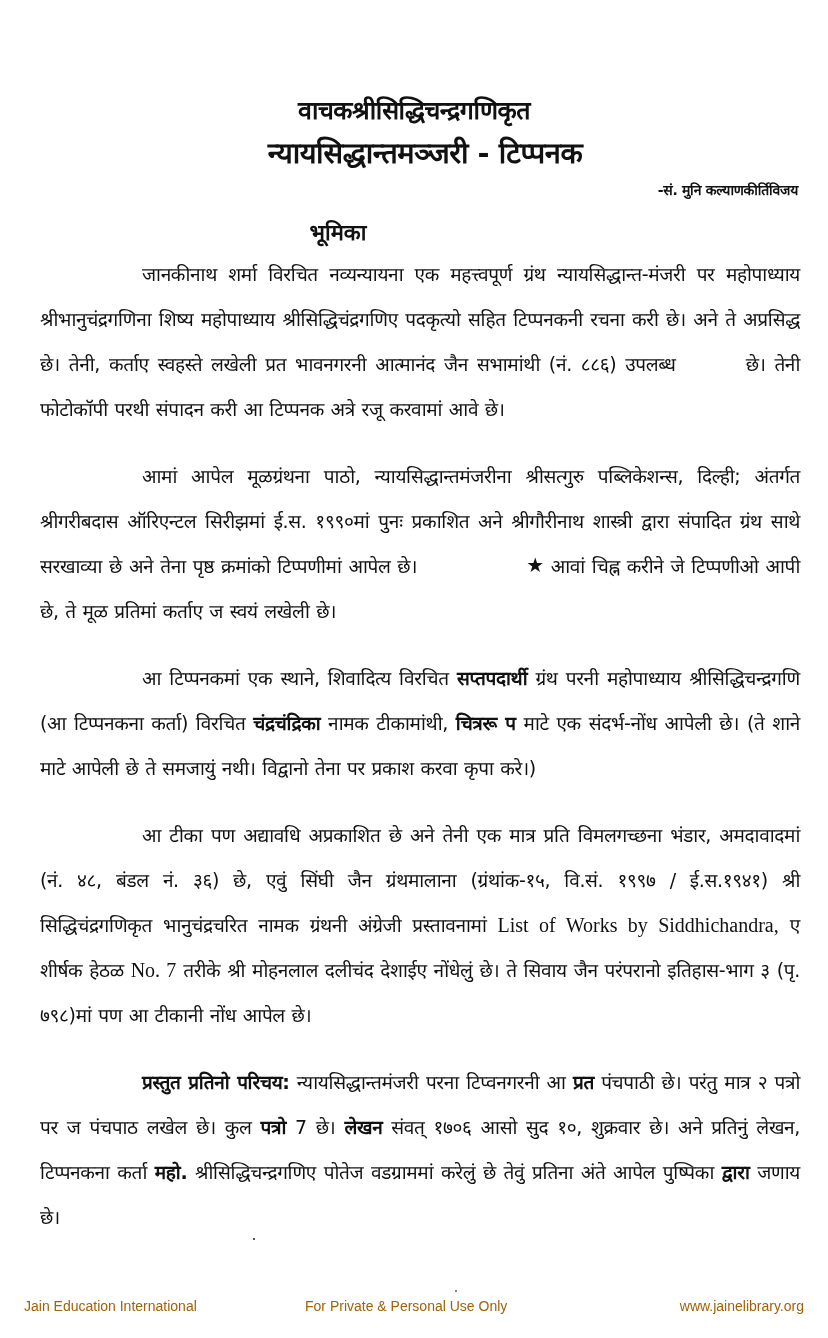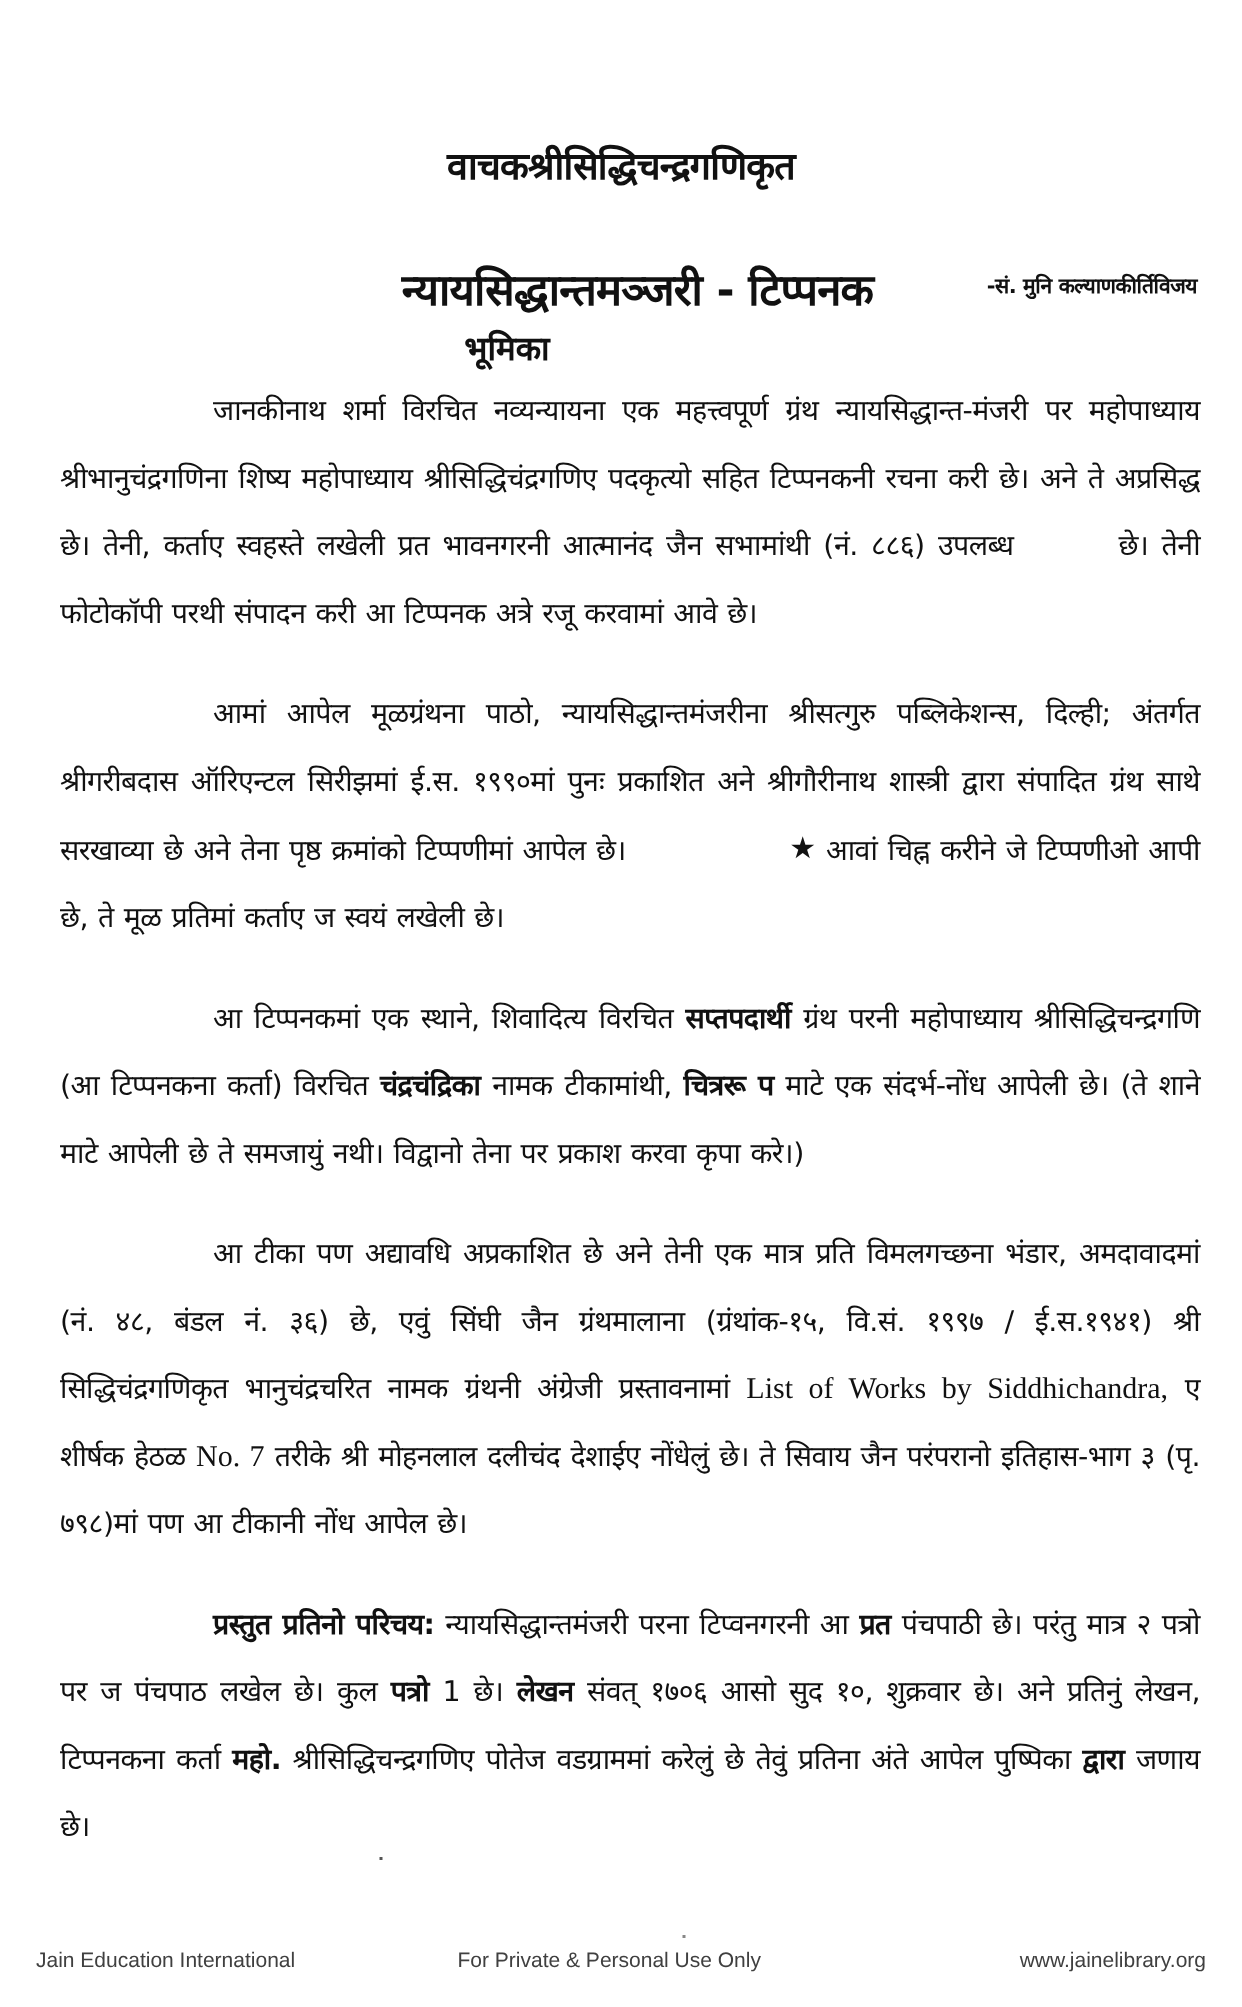--- a/index.html
+++ b/index.html
@@ -37,21 +37,20 @@
     position: absolute;
     top: 132px;
     left: 0;
     width: 828px;
     text-align: center;
     font-size: 29px;
     font-weight: bold;
     padding-left: 22px;
     box-sizing: border-box;
     letter-spacing: -0.5px;
-    margin-top: 40px;
   }
   .editor-line {
     position: absolute;
     top: 180px;
     right: 30px;
     font-size: 14px;
     font-weight: bold;
     text-align: left;
     letter-spacing: -0.3px;
   }
@@ -113,21 +112,21 @@
     background: #888;
   }
   .footer {
     position: absolute;
     top: 1298px;
     left: 0;
     width: 828px;
     height: 20px;
     font-family: "Liberation Sans", sans-serif;
     font-size: 14px;
-    color: #404040;
+    color: #a16207;
   }
   .footer span { position: absolute; top: 0; white-space: nowrap; }
   .footer .f-left { left: 24px; }
   .footer .f-mid { left: 305px; }
   .footer .f-right { right: 24px; }
 </style>
 </head>
 <body>
 
 <div class="page">
@@ -166,21 +165,21 @@
       <span class="latin">No. 7</span>
       <span>तरीके श्री मोहनलाल दलीचंद देशाईए नोंधेलुं छे। ते सिवाय जैन परंपरानो इतिहास-भाग ३ (पृ. ७९८)मां पण आ टीकानी नोंध आपेल छे।</span>
     </p>
 
     <p class="para">
       <b>प्रस्तुत प्रतिनो परिचय:</b>
       <span>न्यायसिद्धान्तमंजरी परना टिप्वनगरनी आ</span>
       <b>प्रत</b>
       <span>पंचपाठी छे। परंतु मात्र २ पत्रो पर ज पंचपाठ लखेल छे। कुल</span>
       <b>पत्रो</b>
-      <span>1 छे।</span>
+      <span>7 छे।</span>
       <b>लेखन</b>
       <span>संवत् १७०६ आसो सुद १०, शुक्रवार छे। अने प्रतिनुं लेखन, टिप्पनकना कर्ता</span>
       <b>महो.</b>
       <span>श्रीसिद्धिचन्द्रगणिए पोतेज वडग्राममां करेलुं छे तेवुं प्रतिना अंते आपेल पुष्पिका</span>
       <b>द्वारा</b>
       <span>जणाय छे।</span>
     </p>
 
   </div>
 

